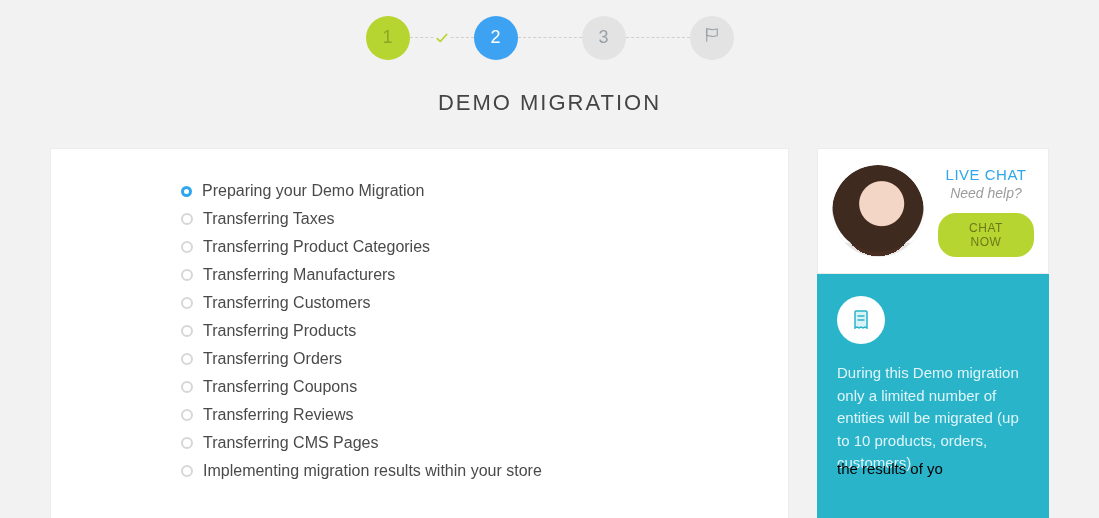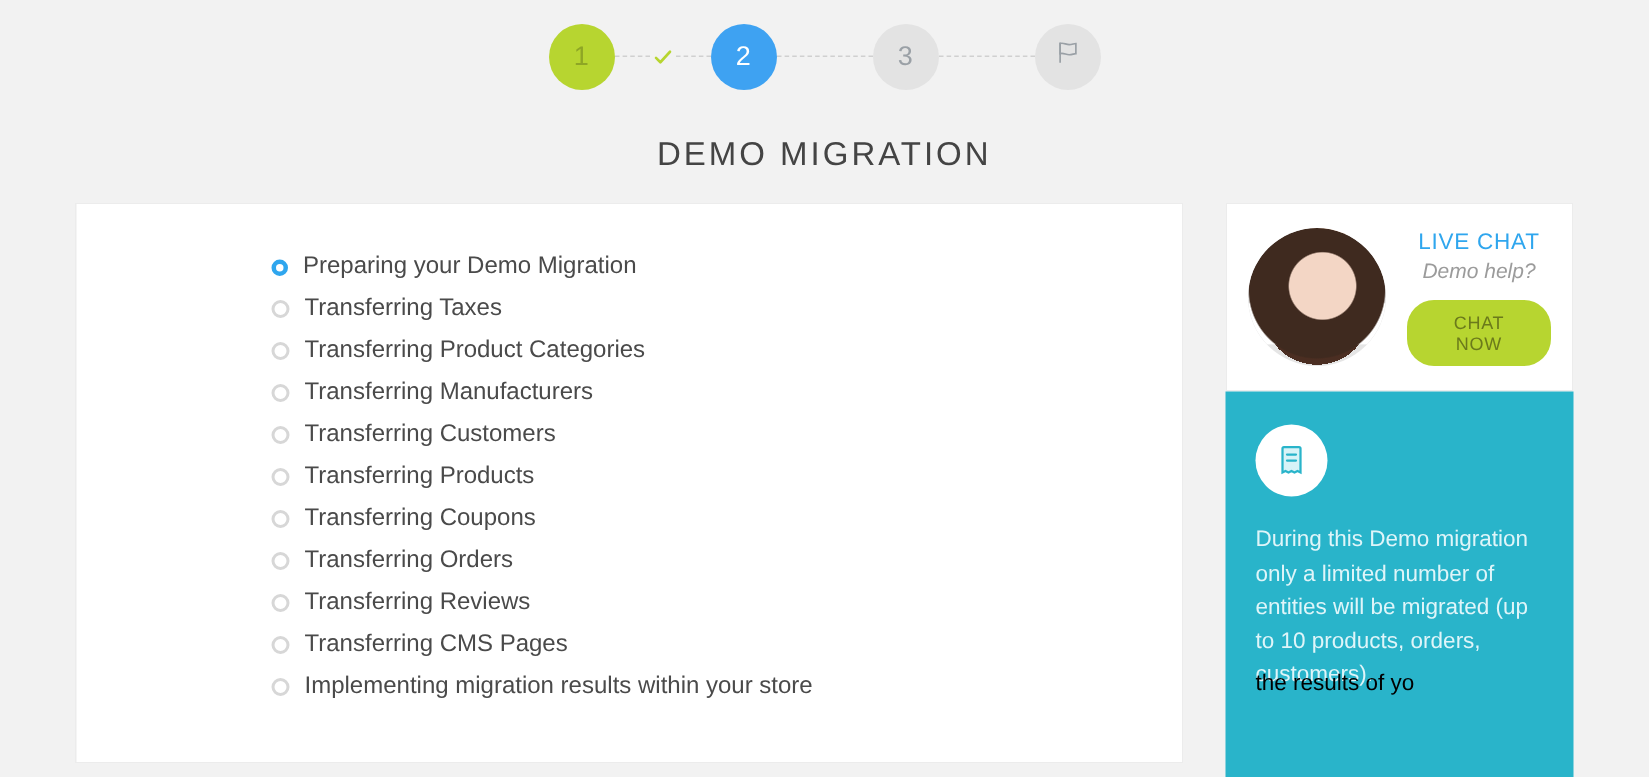--- a/index.html
+++ b/index.html
@@ -44,21 +44,21 @@
     background: #f2f2f2;
     display: flex; align-items: center; justify-content: center;
   }
   .sep .check svg { width: 14px; height: 14px; stroke: #b7d530; }
 
   .title {
     text-align: center;
     font-size: 22px;
     letter-spacing: 2px;
     color: #444;
-    margin: 25px 0 19px 0;
+    margin: 25px 0 32px 0;
     font-weight: 500;
   }
 
   .cols { display: flex; gap: 28px; align-items: flex-start; }
 
   
   .card {
     background: #fff;
     border: 1px solid #ececec;
     flex: 1;
@@ -209,25 +209,25 @@
         <li>
             <span class="dot"></span>
             <span>Transferring Customers</span>
           </li>
         <li>
             <span class="dot"></span>
             <span>Transferring Products</span>
           </li>
         <li>
             <span class="dot"></span>
+            <span>Transferring Orders</span>
+          </li>
+        <li>
+            <span class="dot"></span>
             <span>Transferring Coupons</span>
-          </li>
-        <li>
-            <span class="dot"></span>
-            <span>Transferring Orders</span>
           </li>
         <li>
             <span class="dot"></span>
             <span>Transferring Reviews</span>
           </li>
         <li>
             <span class="dot"></span>
             <span>Transferring CMS Pages</span>
           </li>
         <li>
@@ -235,21 +235,21 @@
             <span>Implementing migration results within your store</span>
           </li>
       </ul>
     </div>
 
     <div class="right">
       <div class="chat">
         <div class="avatar"></div>
         <div class="chat-meta">
           <div class="chat-title">LIVE CHAT</div>
-          <div class="chat-sub">Demo help?</div>
+          <div class="chat-sub">Need help?</div>
           <button class="chat-btn">CHAT NOW</button>
         </div>
       </div>
       <div class="info">
         <div class="icon">
           <svg viewBox="0 0 24 24">
               <path d="M7 3h10a1 1 0 0 1 1 1v16l-2-1-2 1-2-1-2 1-2-1-2 1V4a1 1 0 0 1 1-1z" stroke-width="1.5"></path>
               <path d="M9 8h6M9 12h6" stroke-width="1.5" stroke-linecap="round"></path>
             </svg>
         </div>

